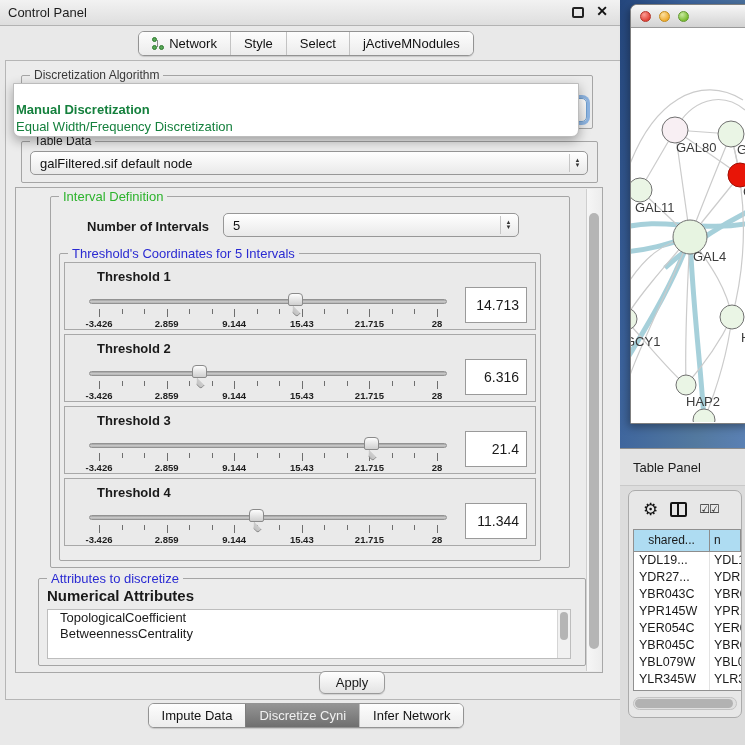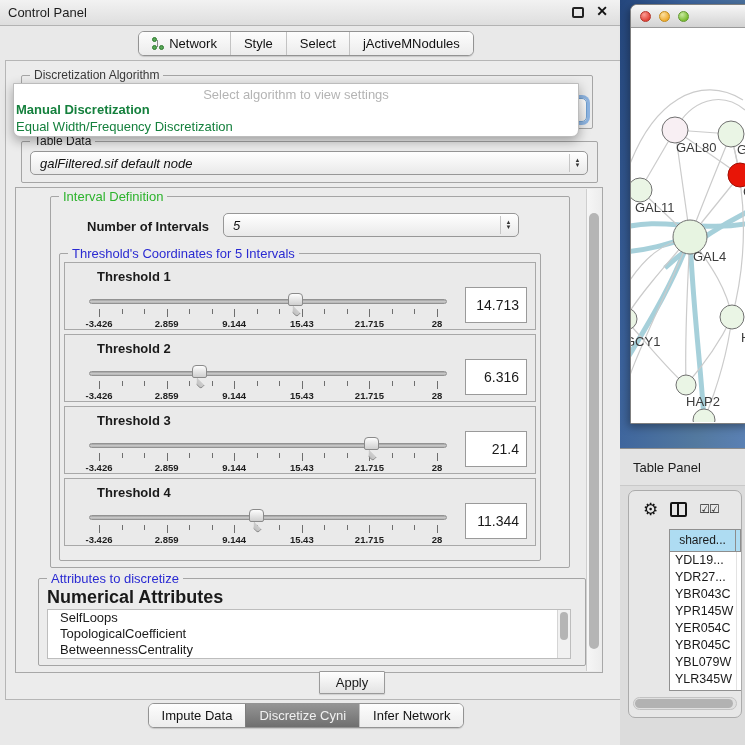--- a/index.html
+++ b/index.html
@@ -27,21 +27,21 @@
   .page { position:absolute; left:5px; top:60px; width:694px; height:640px; background:#ececec; border:1px solid #b6b6b6; }
 
   fieldset, .fs { border:1px solid #a5a5a5; border-radius:2px; position:absolute; }
   .fs-label { position:absolute; top:-8px; left:8px; background:#ececec; padding:0 4px; font-size:12px; }
   .fs-label.green { color:#2db32d; font-size:13px; }
   .fs-label.blue { color:#2a2ad2; font-size:13px; }
   .fs-label.gray { color:#3a3a3a; }
 
   .algo-fs { left:15px; top:14px; width:572px; height:54px; }
   .combo { border:1px solid #979797; border-radius:5px; background:linear-gradient(#ffffff,#e9e9e9); position:absolute; height:24px; font-size:13px; }
-  .combo .cv { position:absolute; left:9px; top:0; line-height:23px; color:#111; white-space:nowrap;font-style:italic; }
+  .combo .cv { position:absolute; left:9px; top:0; line-height:23px; color:#111; white-space:nowrap; }
   .stepper { position:absolute; right:2px; top:2px; bottom:2px; width:16px; border-left:1px solid #c6c6c6; display:flex; flex-direction:column; align-items:center; justify-content:center; }
   .stepper span { font-size:6px; line-height:5px; color:#333; }
   .combo.focused { box-shadow:0 0 0 3px rgba(90,150,220,.65); border-color:#6f9fd0; }
   .algo-combo { left:21px; top:37px; width:560px; z-index:5; }
 
   
   .popup { position:absolute; left:7px; top:22px; width:566px; height:54px; background:#fff; border:1px solid #bcbcbc; border-radius:0 0 7px 7px; box-shadow:0 4px 12px rgba(0,0,0,.33); z-index:50; }
   .popup-hint { position:absolute; top:3px; left:0; right:0; text-align:center; font-size:13px; color:#b4b4b4; }
   .popup-opt { position:absolute; left:2px; font-size:13px; color:#15803d; white-space:nowrap; }
   .popup-opt.bold { font-weight:bold; top:18px; }
@@ -66,27 +66,27 @@
   .track { position:absolute; left:0; right:0; top:36px; height:5px; border-radius:3px; background:linear-gradient(#9d9d9d,#c8c8c8 45%,#b5b5b5); border:1px solid #929292; }
   .thumb-aqua { position:absolute; top:30px; width:15px; height:13px; margin-left:-8px; background:linear-gradient(#fdfdfd,#cfcfcf); border:1px solid #8a8a8a; border-radius:4px 4px 2px 2px; z-index:2; }
   .thumb-aqua::after { content:""; position:absolute; left:2px; top:11px; width:9px; height:9px; background:linear-gradient(#d8d8d8,#c2c2c2); border:1px solid #8a8a8a; border-top:none; transform:rotate(45deg); transform-origin:center; clip-path:polygon(0 45%,45% 100%,100% 100%,100% 45%); border-radius:0 0 3px 0; }
   .ruler { position:absolute; left:10px; right:10px; top:46px; height:8px; }
   .tick { position:absolute; top:0; width:1px; height:5px; background:#6e6e6e; }
   .tick.major { height:8px; }
   .tick-label { position:absolute; top:9px; transform:translateX(-50%); font-size:9.5px; font-weight:bold; color:#1d1d1d; white-space:nowrap; }
   .value-box { position:absolute; right:8px; top:24px; width:62px; height:36px; background:#fff; border:1px solid #9a9a9a; font-size:14px; text-align:right; line-height:34px; padding-right:7px; }
 
   .attr-fs { left:22px; top:390px; width:548px; height:88px; }
-  .attr-title { position:absolute; left:8px; top:8px; font-size:18px; font-weight:bold; }
+  .attr-title { position:absolute; left:8px; top:8px; font-size:15px; font-weight:bold; }
   .attr-list { position:absolute; left:8px; top:30px; width:524px; height:50px; background:#fff; border:1px solid #bdbdbd; overflow:hidden; }
   .attr-item { font-size:13px; line-height:16px; padding-left:12px; white-space:nowrap; }
   .attr-vscroll { position:absolute; right:0; top:0; bottom:0; width:13px; background:#f1f1f1; border-left:1px solid #d5d5d5; }
   .attr-vscroll .thumb { top:2px; height:28px; left:2px; width:8px; }
 
-  .apply-btn { position:absolute; left:50%; transform:translateX(-50%); top:610px; width:66px; height:23px; border:1px solid #9a9a9a; border-radius:1px; background:linear-gradient(#fefefe,#e3e3e3); font-size:13px; text-align:center; line-height:21px; box-shadow:0 1px 1px rgba(0,0,0,.12); }
+  .apply-btn { position:absolute; left:50%; transform:translateX(-50%); top:610px; width:66px; height:23px; border:1px solid #9a9a9a; border-radius:6px; background:linear-gradient(#fefefe,#e3e3e3); font-size:13px; text-align:center; line-height:21px; box-shadow:0 1px 1px rgba(0,0,0,.12); }
 
   .bottom-tabs { position:absolute; left:0; right:8px; top:703px; display:flex; justify-content:center; }
 
   
   #right { position:absolute; left:620px; top:0; width:125px; height:745px; }
   .desktop { position:absolute; left:0; top:0; width:141px; height:448px; background:linear-gradient(100deg,#24467c 0%,#3c639d 30%,#53799f 70%,#5d83bb 100%); }
   .net-window { position:absolute; left:10px; top:4px; width:120px; height:420px; border:1px solid #7f7f7f; border-right:none; border-radius:7px 0 0 2px; overflow:hidden; box-shadow:-2px 3px 8px rgba(0,0,0,.35); background:#fff; }
   .net-titlebar { height:23px; background:linear-gradient(#f7f7f7,#d3d3d3); border-bottom:1px solid #9a9a9a; position:relative; }
   .light { position:absolute; top:6px; width:11px; height:11px; border-radius:50%; }
   .light.red { left:9px; background:radial-gradient(circle at 35% 30%,#fa9d94,#e2453a 70%); border:1px solid #b23329; }
@@ -96,21 +96,21 @@
 
   .tp-bar { position:absolute; left:0; top:448px; width:125px; height:38px; background:#e3e3e3; border-top:1px solid #8d8d8d; border-bottom:1px solid #c9c9c9; }
   .tp-bar .t { position:absolute; left:13px; top:0; line-height:37px; font-size:13px; color:#1c1c1c; }
   .tp-area { position:absolute; left:0; top:486px; width:125px; height:259px; background:#dcdcdc; }
   .tp-container { position:absolute; left:8px; top:4px; width:114px; height:228px; background:#e7e7e7; border:1px solid #ababab; border-radius:7px; overflow:hidden; }
   .tp-toolbar { position:absolute; left:0; top:0; right:0; height:36px; display:flex; align-items:center; gap:12px; padding-left:14px; }
   .gear { font-size:17px; color:#141414; line-height:1; }
   .split-ico { width:17px; height:15px; border:2px solid #141414; border-radius:2px; position:relative; }
   .split-ico::after { content:""; position:absolute; left:5px; top:0; bottom:0; width:2px; background:#141414; }
   .checks { font-size:12px; letter-spacing:-1px; color:#222; }
-  .tp-table { position:absolute; left:4px; top:38px; right:0; bottom:26px; background:#fff; border:1px solid #909090; border-right:none; overflow:hidden;margin-left:36px; }
+  .tp-table { position:absolute; left:4px; top:38px; right:0; bottom:26px; background:#fff; border:1px solid #909090; border-right:none; overflow:hidden; }
   .tp-head { display:flex; height:22px; }
   .tp-head .hc { background:#aedcf2; border-right:1px solid #8d8d8d; border-bottom:1px solid #8d8d8d; font-size:12px; text-align:center; line-height:21px; overflow:hidden; white-space:nowrap; }
   .hc.c1 { width:76px; } .hc.c2 { flex:1; text-align:left; padding-left:4px; }
   .tp-row { display:flex; height:17px; }
   .tp-row .c { font-size:12.5px; line-height:17px; white-space:nowrap; overflow:hidden; }
   .tp-row .c1 { width:76px; padding-left:5px; border-right:1px solid #e3e3e3; }
   .tp-row .c2 { flex:1; padding-left:4px; }
   .hscroll { position:absolute; left:4px; right:4px; bottom:7px; height:13px; background:#e0e0e0; border:1px solid #c2c2c2; border-radius:7px; }
   .hscroll .thumb { position:absolute; left:1px; top:1px; bottom:1px; width:96%; background:#b2b2b2; border-radius:6px; }
 
@@ -157,21 +157,20 @@
         <span class="fs-label gray">Discretization Algorithm</span>
       </div>
       <div class="combo focused algo-combo">
         <span class="stepper">
             <span>▲</span>
             <span>▼</span>
           </span>
       </div>
 
       <div class="popup">
-        <div class="popup-hint">Select algorithm to view settings</div>
         <div class="popup-opt bold">Manual Discretization</div>
         <div class="popup-opt plain">Equal Width/Frequency Discretization</div>
       </div>
 
       <div class="fs td-fs">
         <span class="fs-label">Table Data</span>
         <div class="combo td-combo">
           <span class="cv">galFiltered.sif default node</span>
           <span class="stepper">
               <span>▲</span>
@@ -327,21 +326,20 @@
               </div>
               <div class="value-box">11.344</div>
             </div>
           </div>
         </div>
 
         <div class="fs attr-fs">
           <span class="fs-label blue">Attributes to discretize</span>
           <span class="attr-title">Numerical Attributes</span>
           <div class="attr-list">
-            <div class="attr-item">SelfLoops</div>
               <div class="attr-item">TopologicalCoefficient</div>
               <div class="attr-item">BetweennessCentrality</div>
               <div class="attr-vscroll">
                 <div class="thumb" style="position:absolute;background:#b5b5b5;border-radius:4px;"></div>
               </div>
           </div>
         </div>
 
         <div class="vscroll">
           <div class="thumb sa-thumb"></div>

